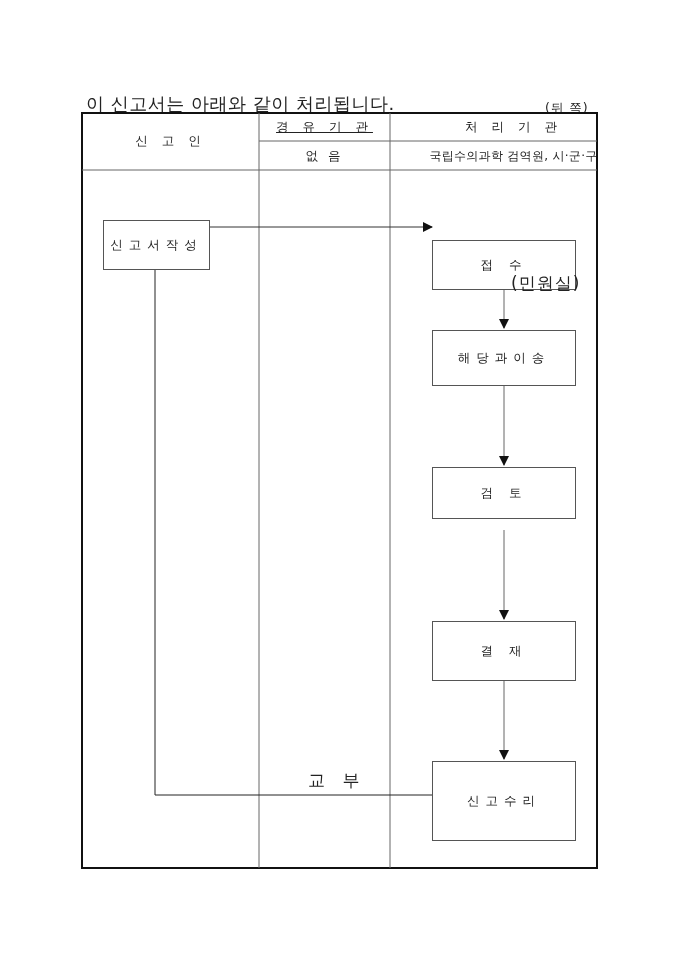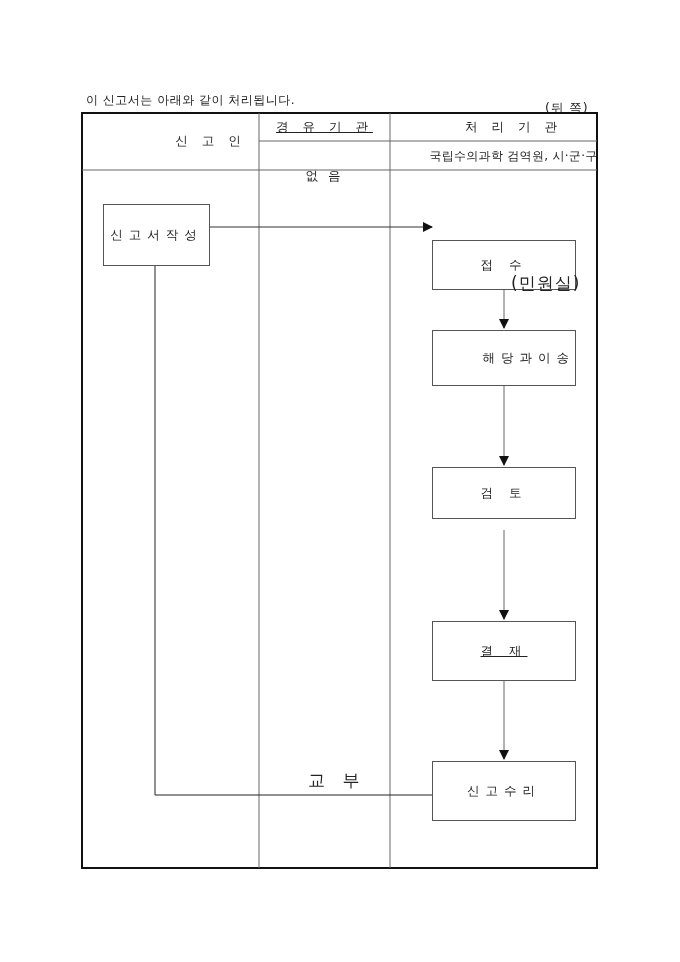--- a/index.html
+++ b/index.html
@@ -1,19 +1,19 @@
 <!DOCTYPE html>
 <html><head>
 <meta charset="utf-8">
 <style>
   html, body { margin: 0; padding: 0; background: #ffffff; }
   body { width: 680px; height: 962px; position: relative; overflow: hidden;
          font-family: "DejaVu Sans", sans-serif; color: #222; }
   .abs { position: absolute; }
-  .caption { left: 86px; top: 92px; font-size: 12px; letter-spacing: 0.5px; }
+  .caption { left: 86px; top: 92px; font-size: 18px; letter-spacing: 0.5px; }
   .page-side { left: 545px; top: 100px; font-size: 12.5px; letter-spacing: 1px; }
   .hdr { font-size: 12.5px; text-align: center; letter-spacing: 5px; }
   .hdr-small { font-size: 12px; text-align: center; letter-spacing: 0.3px; padding-left: 20px; }
   .box { position: absolute; border: 1px solid #555; background: #fff; display: flex;
          align-items: center; justify-content: center; font-size: 12.5px; letter-spacing: 6px;
          box-sizing: border-box; }
   .lbl { font-size: 17px; letter-spacing: 1px; text-align: center; }
   svg { position: absolute; left: 0; top: 0; }
 </style>
 </head>
@@ -44,39 +44,39 @@
 
   <line x1="504" y1="385" x2="504" y2="465" stroke="#666" stroke-width="1" marker-end="url(#arr)"></line>
 
   <line x1="504" y1="530" x2="504" y2="619" stroke="#666" stroke-width="1" marker-end="url(#arr)"></line>
 
   <line x1="504" y1="680" x2="504" y2="759" stroke="#666" stroke-width="1" marker-end="url(#arr)"></line>
 
   <polyline points="432,795 155,795 155,257" fill="none" stroke="#222" stroke-width="1" marker-end="url(#arr)"></polyline>
 </svg>
 
-<div class="abs hdr" style="left:82px; top:133px; width:177px;padding-left:40px;">신 고 인</div>
+<div class="abs hdr" style="left:82px; top:133px; width:177px;">신 고 인</div>
 <div class="abs hdr" style="left:259px; top:119px; width:131px;text-decoration:underline;">경 유 기 관</div>
 <div class="abs hdr" style="left:390px; top:119px; width:247px;">처 리 기 관</div>
-<div class="abs hdr" style="left:259px; top:148px; width:131px; letter-spacing:3px;margin-top:20px;">없 음</div>
+<div class="abs hdr" style="left:259px; top:148px; width:131px; letter-spacing:3px;">없 음</div>
 <div class="abs hdr-small" style="left:390px; top:148px; width:207px;">국립수의과학 검역원, 시·군·구</div>
 
-<div class="box" style="left:103px; top:204px; width:107px; height:62px;font-family:Liberation Serif, serif;">
+<div class="box" style="left:103px; top:220px; width:107px; height:50px;font-family:Liberation Serif, serif;">
   <span>신고서작성</span>
 </div>
 <div class="box" style="left:432px; top:204px; width:144px; height:50px;margin-top:36px;">
   <span>접 수</span>
 </div>
-<div class="box" style="left:432px; top:330px; width:144px; height:56px;justify-content:flex-end;">
+<div class="box" style="left:432px; top:330px; width:144px; height:56px;">
   <span>해당과이송</span>
 </div>
 <div class="box" style="left:432px; top:467px; width:144px; height:52px;">
   <span>검 토</span>
 </div>
-<div class="box" style="left:432px; top:621px; width:144px; height:60px;text-decoration:underline;">
+<div class="box" style="left:432px; top:621px; width:144px; height:60px;">
   <span>결 재</span>
 </div>
-<div class="box" style="left:432px; top:761px; width:144px; height:60px;">
+<div class="box" style="left:432px; top:761px; width:144px; height:80px;">
   <span>신고수리</span>
 </div>
 
 <div class="abs lbl" style="left:511px; top:272px;">(민원실)</div>
 <div class="abs lbl" style="left:308px; top:769px; letter-spacing:6px;">교 부</div>
 
 </body></html>

